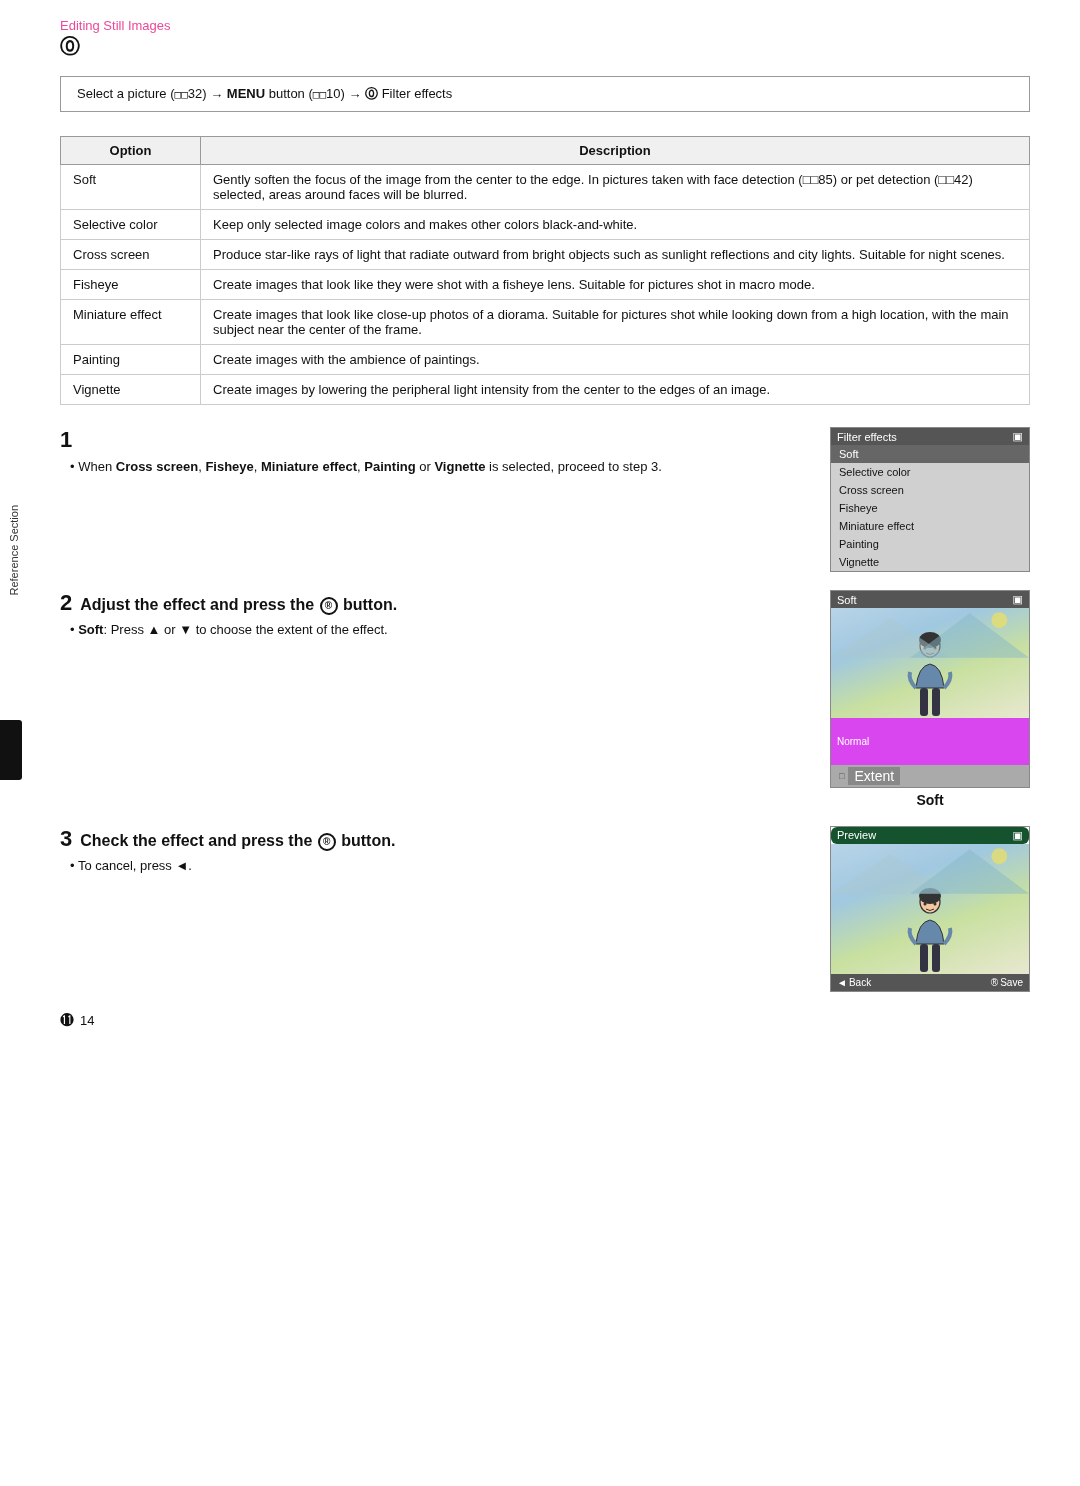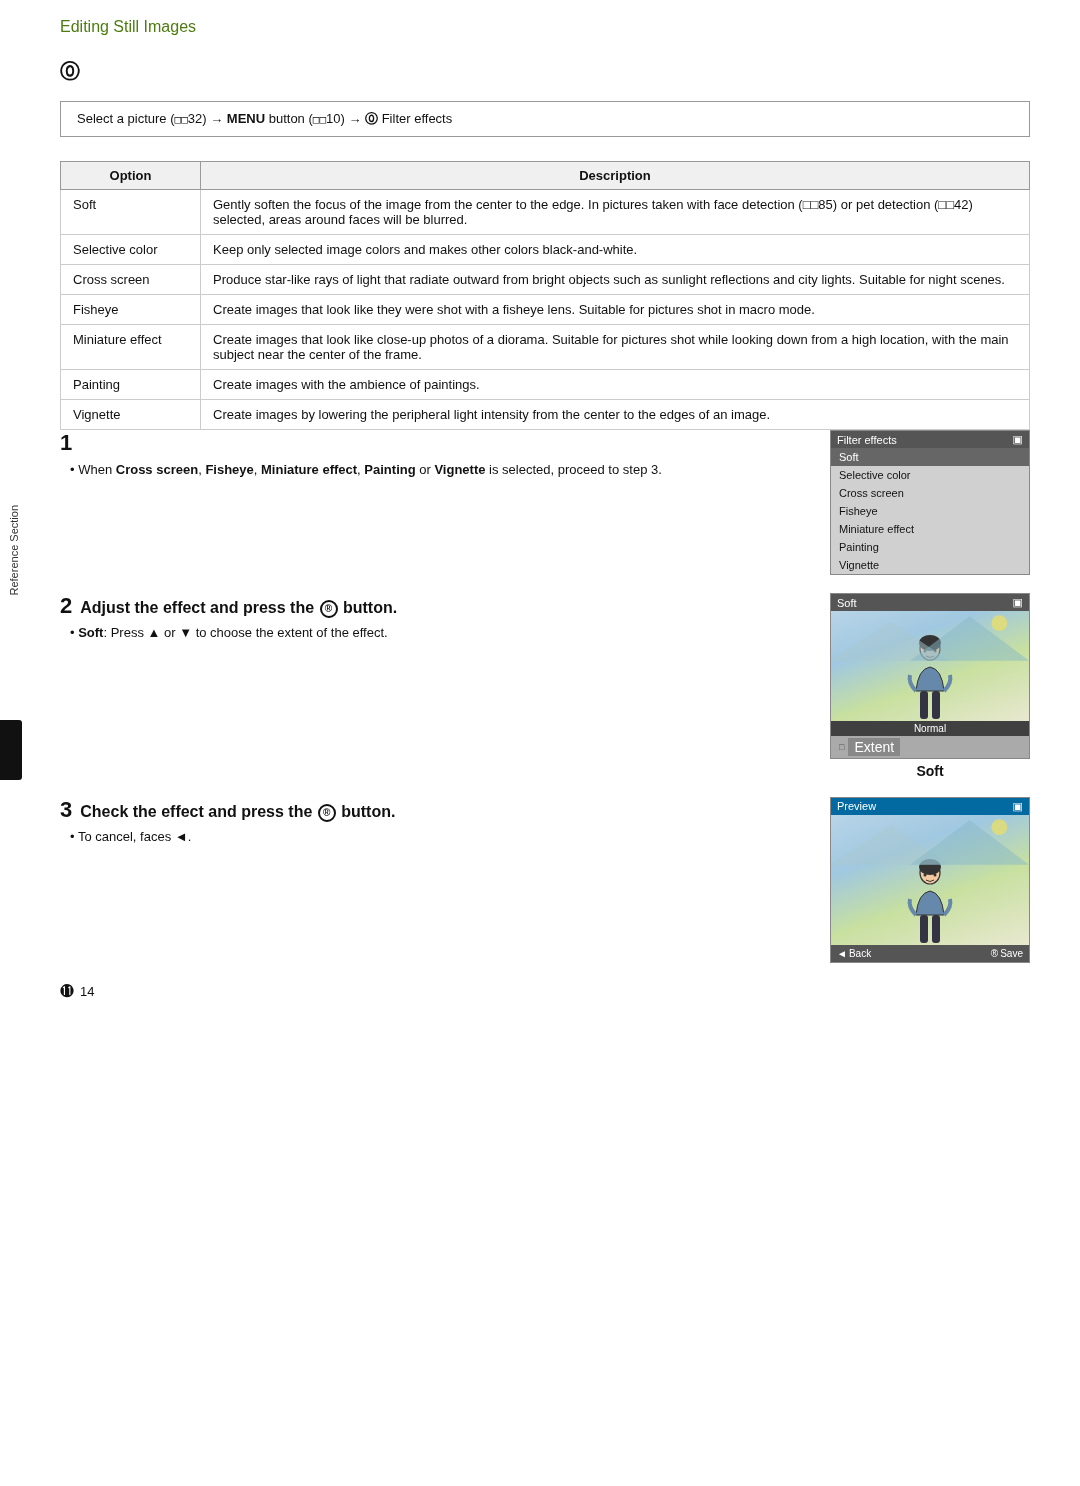--- a/index.html
+++ b/index.html
@@ -46,23 +46,23 @@
       height: 60px;
       border-radius: 0 3px 3px 0;
     }
     .main-content {
       margin-left: 40px;
       margin-right: 30px;
       padding: 18px 20px 30px 20px;
       flex: 1;
     }
     .breadcrumb {
-      font-size: 16px;
-      color: #4d7c0f;
-      margin-bottom: 22px;
+      font-size: 13px;
+      color: #ec4899;
+      margin-bottom: 0;
     }
     .page-title {
       font-size: 22px;
       font-weight: bold;
       margin-bottom: 16px;
       display: flex;
       align-items: center;
       gap: 8px;
     }
     .title-icon {
@@ -71,20 +71,21 @@
     }
     .instruction-box {
       border: 1px solid #999;
       padding: 8px 16px;
       margin-bottom: 24px;
       font-size: 13px;
     }
     .filter-table {
       width: 100%;
       border-collapse: collapse;
+      margin-bottom: 22px;
       font-size: 13px;
     }
     .filter-table th {
       border: 1px solid #999;
       padding: 6px 12px;
       background: #f0f0f0;
       font-weight: bold;
       text-align: center;
     }
     .filter-table td {
@@ -184,26 +185,26 @@
       overflow: hidden;
     }
     .preview-image {
       width: 100%;
       height: 110px;
       background: linear-gradient(160deg, #b8d4e8 0%, #a0c8e0 30%, #c8e0a0 60%, #e8e8d0 100%);
       position: relative;
     }
     
     .screen-status-bar {
-      background: #404040;
-      color: #fff;
-      padding: 2px 6px;
+      background: #d946ef;
+      color: #fff;
+      padding: 18px 6px;
       font-size: 10px;
       display: flex;
-      justify-content: center;
+      justify-content: flex-start;
     }
     .screen-extent-bar {
       background: #aaa;
       padding: 2px 8px;
       font-size: 10px;
       display: flex;
       align-items: center;
       gap: 4px;
     }
     .extent-box {
@@ -217,26 +218,27 @@
       font-weight: bold;
       font-size: 14px;
       margin-top: 4px;
     }
     .preview-screen-box {
       border: 1px solid #888;
       width: 200px;
       flex-shrink: 0;
     }
     .preview-title-bar {
-      background: #0369a1;
+      background: #14532d;
       color: #fff;
       padding: 2px 6px;
       font-size: 11px;
       display: flex;
       justify-content: space-between;
+      border-radius: 6px;
     }
     .preview-image-area {
       height: 130px;
       background: linear-gradient(160deg, #b8d4e8 0%, #a0c8e0 30%, #c8e0a0 60%, #e8e8d0 100%);
       position: relative;
     }
     .preview-bottom-bar {
       background: #555;
       color: #fff;
       padding: 3px 6px;
@@ -415,21 +417,21 @@
         </div>
       </div>
 
       <div class="step-row">
         <div class="step-text">
           <div class="step-heading">
             <span class="step-number">3</span>
             <span>Check the effect and press the <span class="ok-btn">®</span> button.</span>
           </div>
           <ul class="bullet-list">
-            <li>To cancel, faces ◄.</li>
+            <li>To cancel, press ◄.</li>
           </ul>
         </div>
 
         <div class="preview-screen-box">
           <div class="preview-title-bar">
             <span>Preview</span>
             <span>▣</span>
           </div>
           <div class="preview-image-area">
             <svg width="80" height="90" viewBox="0 0 80 90" style="position:absolute;bottom:0;left:50%;transform:translateX(-50%);">

